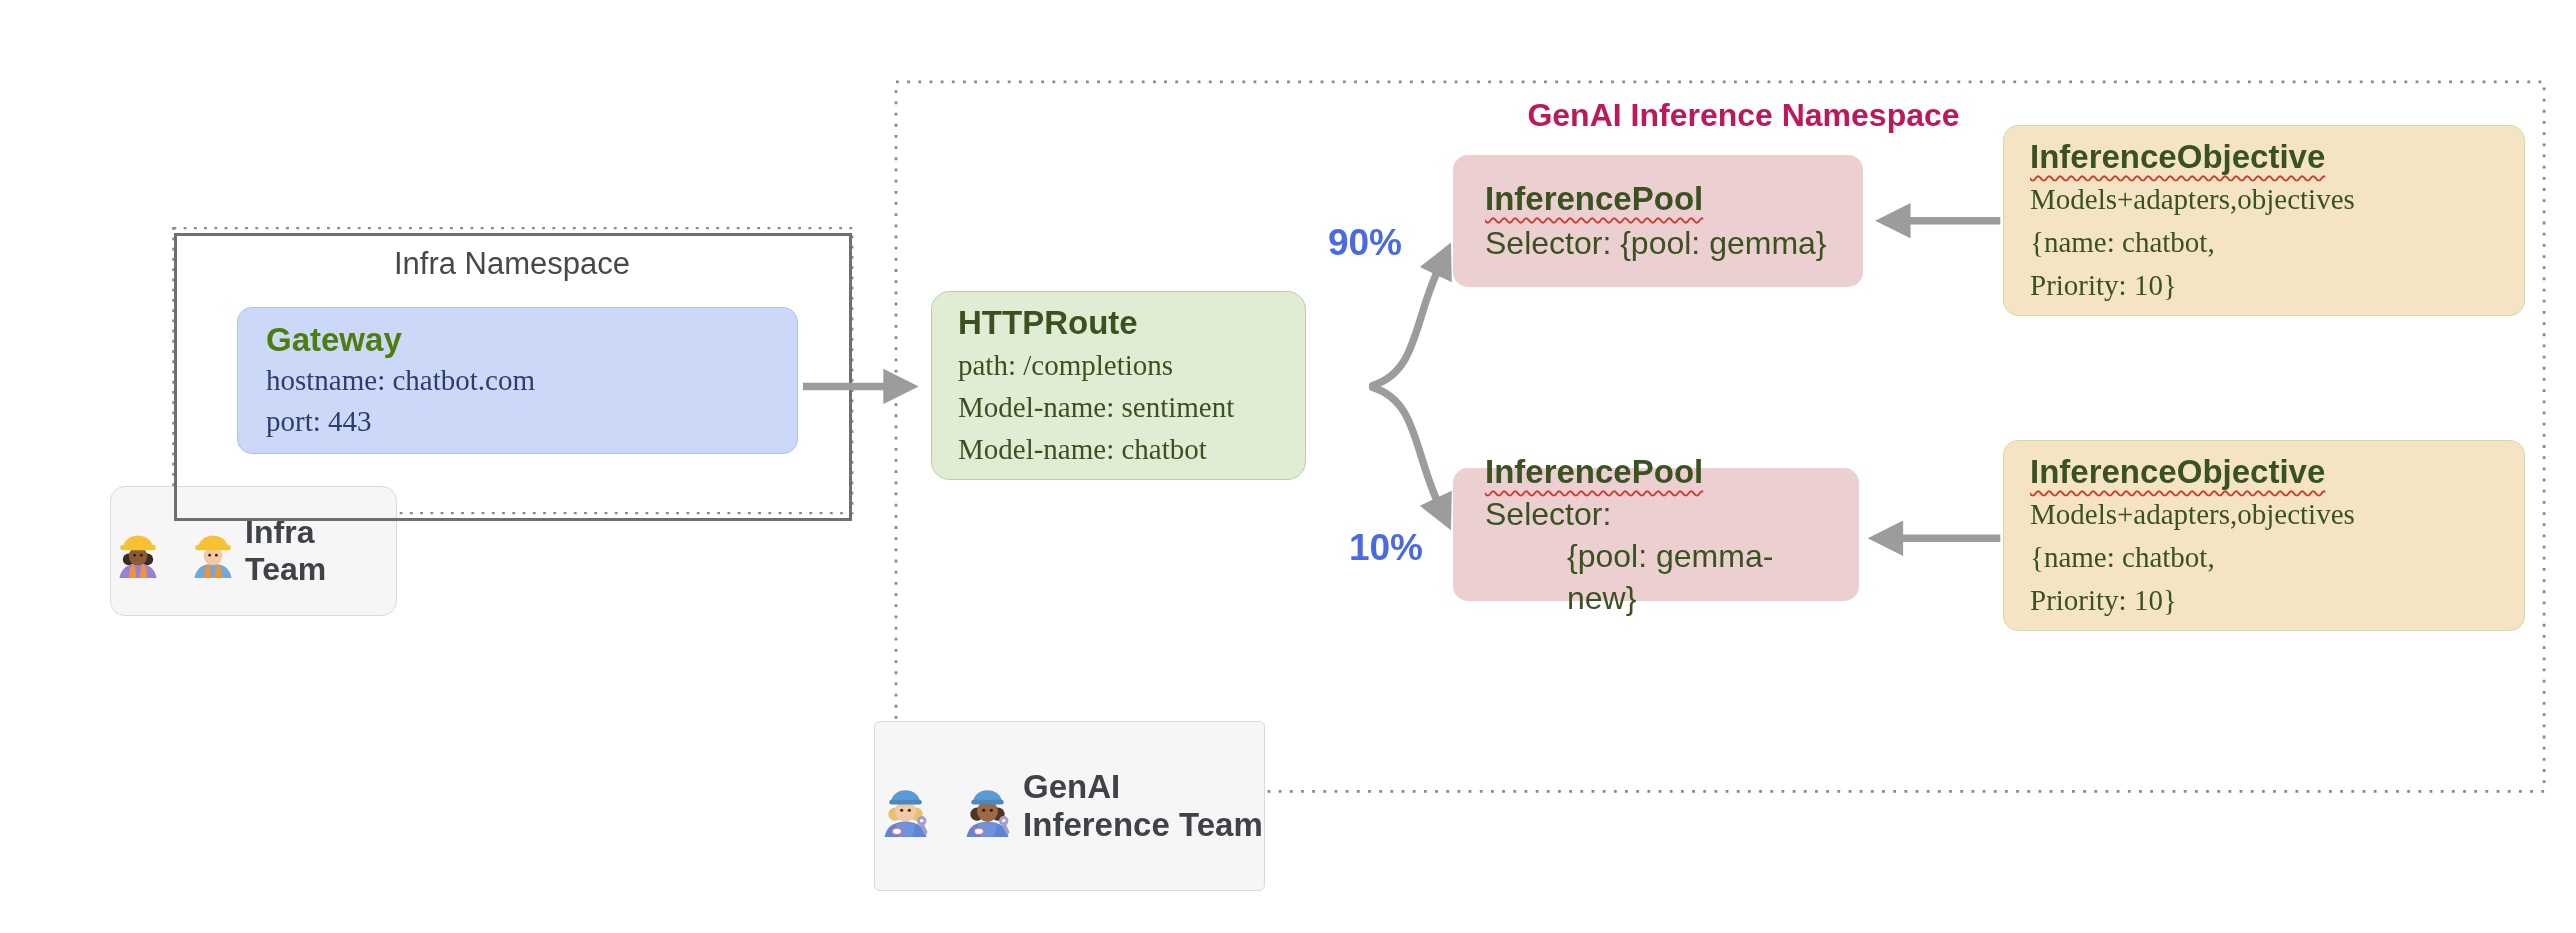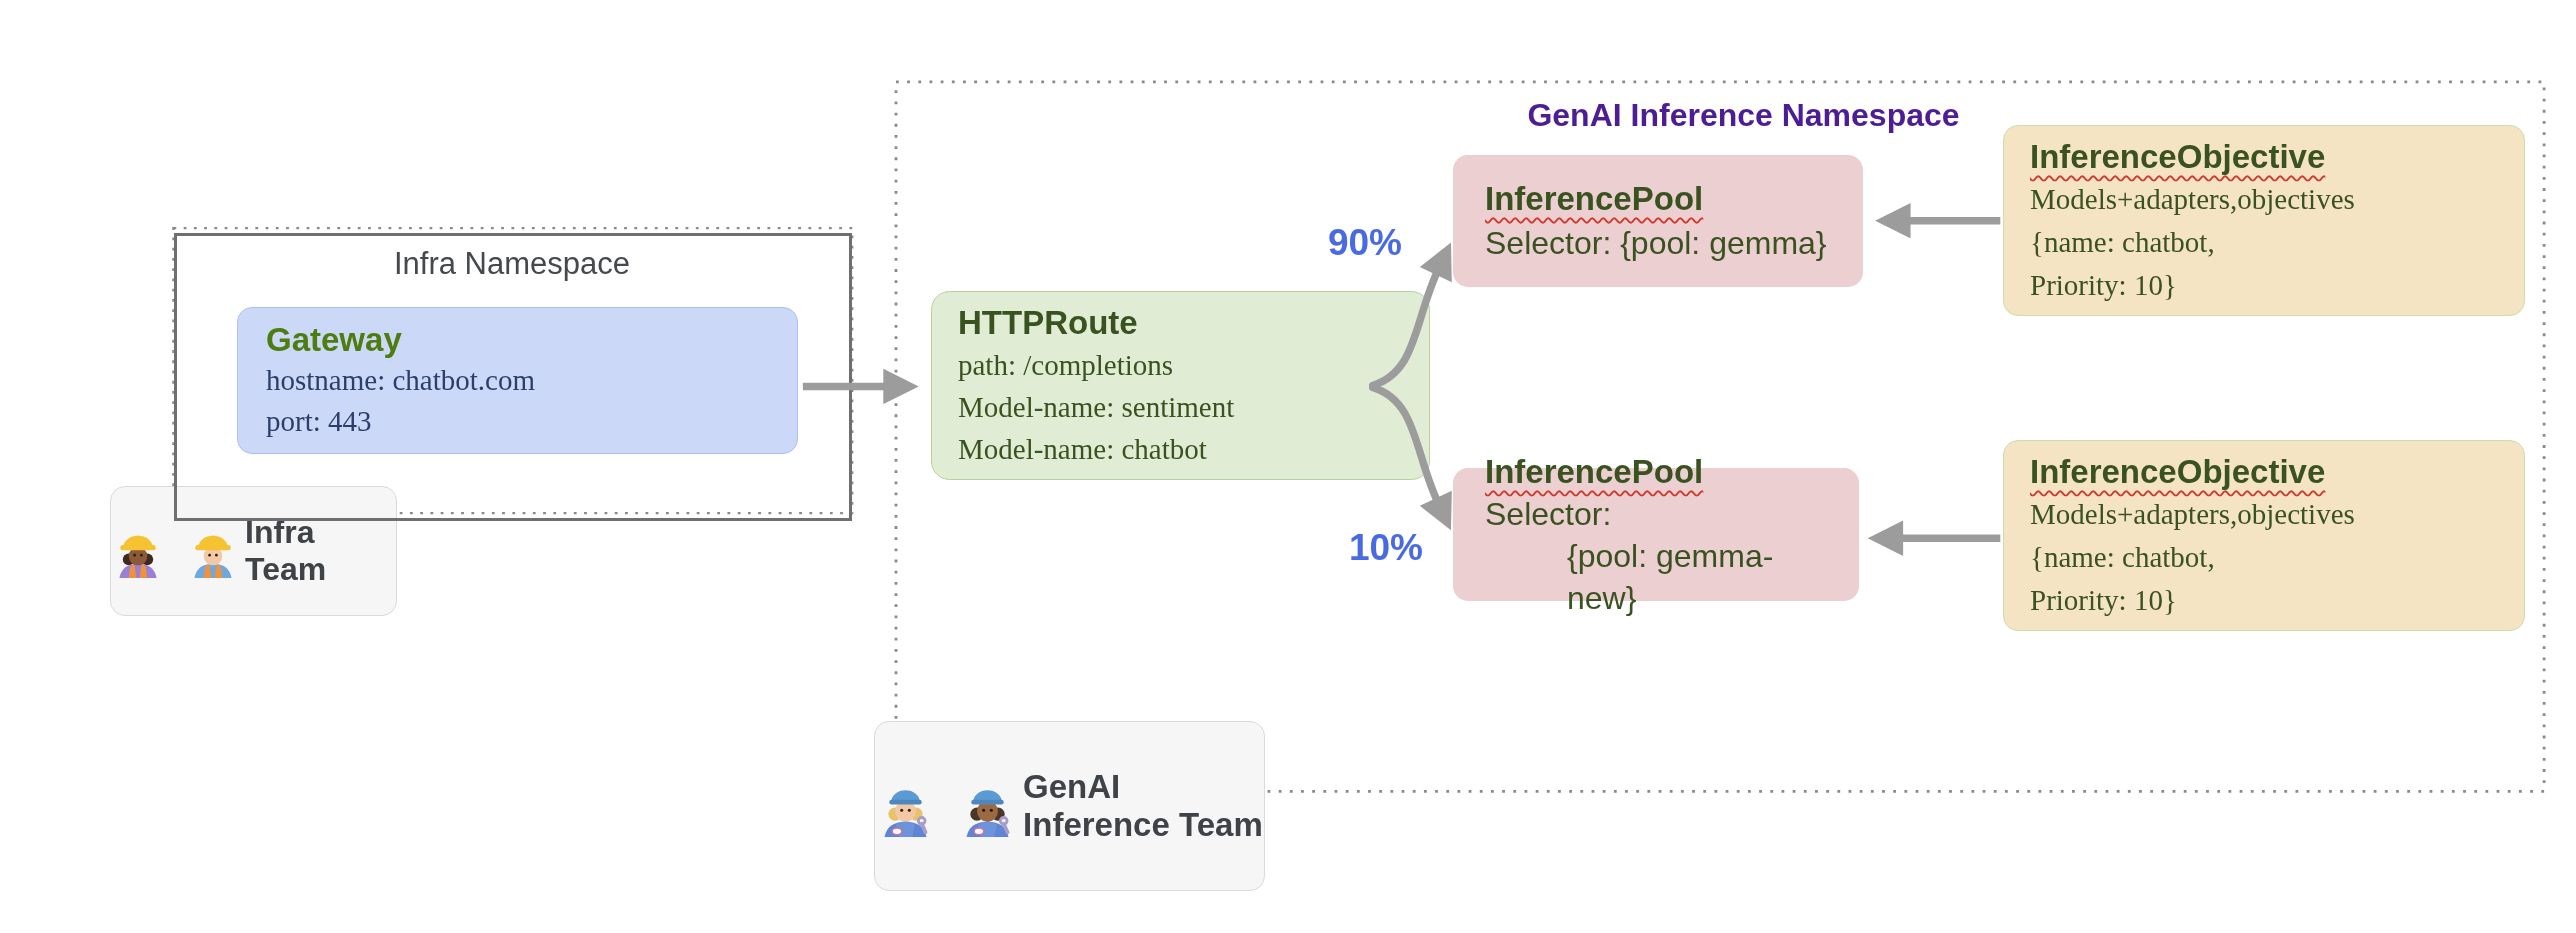--- a/index.html
+++ b/index.html
@@ -6,32 +6,32 @@
   #stage{position:relative;width:2576px;height:933px;background:#ffffff;overflow:hidden;
          font-family:"Liberation Sans",sans-serif;}
   .abs{position:absolute;}
   svg.layer{position:absolute;left:0;top:0;pointer-events:none;}
   #bg-lines{z-index:1;}
   #arrow-layer{z-index:6;}
 
   
   .infra-solid{left:174px;top:233px;width:672px;height:282px;border:3.7px solid #6f6f6f;z-index:5;}
   .infra-label{left:174px;top:246px;width:676px;text-align:center;font-size:31px;color:#45484c;z-index:5;}
-  .genai-label{left:1371px;top:97px;width:745px;text-align:center;font-size:32px;font-weight:bold;color:#4c1d95;z-index:4;}
+  .genai-label{left:1371px;top:97px;width:745px;text-align:center;font-size:32px;font-weight:bold;color:#be185d;z-index:4;}
 
   
   .box{border-radius:15px;z-index:3;box-sizing:border-box;display:flex;flex-direction:column;justify-content:center;}
   .box .title{font-weight:bold;font-size:33px;}
   .mono{font-family:Liberation Serif, serif;}
 
   .gateway{left:237px;top:307px;width:561px;height:147px;background:#ccd8f7;border:1.9px solid #aebff1;
            padding:5.6px 28px;color:#2e3e6c;line-height:41px;font-size:29px;}
   .gateway .title{color:#4d7c0f;}
 
-  .httproute{left:931px;top:291px;width:499px;height:189px;background:#e0ecd4;border:1.9px solid #b7d0a1;
+  .httproute{left:931px;top:291px;width:375px;height:189px;background:#e0ecd4;border:1.9px solid #b7d0a1;
              border-radius:18.6px;padding:5.6px 26px;color:#3a5220;line-height:42px;font-size:29px;}
 
   .pool-top{left:1453px;top:155px;width:410px;height:132px;background:#eccfd0;
             padding:5.6px 32px;color:#3a5220;line-height:44px;font-size:32px;}
   .pool-bottom{left:1453px;top:468px;width:406px;height:133px;background:#eccfd0;
             padding:3.7px 32px;color:#3a5220;line-height:42px;font-size:32px;}
   .indent{padding-left:82px;}
 
   .objective{width:522px;height:191px;background:#f5e4c4;border:1.9px solid #c8dfab;
              padding:3.7px 26px;color:#3a5220;line-height:43px;font-size:29px;}
@@ -47,21 +47,21 @@
   .pct-10{left:1330px;top:527px;}
 
   
   .badge{background:#f6f6f7;border:1.9px solid #d9dadb;border-radius:15px;z-index:2;box-sizing:border-box;
          display:flex;flex-direction:row;align-items:center;justify-content:center;gap:5.6px;}
   .badge .blabel{font-weight:bold;color:#3f4348;}
   .badge .people{display:flex;gap:20.5px;}
   .badge-infra{left:110px;top:486px;width:287px;height:130px;}
   .badge-infra .blabel{font-size:32px;}
   .badge-infra svg{width:54px;height:54px;}
-  .badge-genai{left:874px;top:721px;width:391px;height:170px;}
+  .badge-genai{left:874px;top:721px;width:391px;height:170px;border-radius:6px;}
   .badge-genai .blabel{font-size:33px;}
   .badge-genai svg{width:61px;height:61px;}
 </style>
 </head>
 <body>
 
 <div id="stage">
 
   <svg id="bg-lines" class="layer" width="2576" height="933" viewBox="0 0 2766 1002">
 

